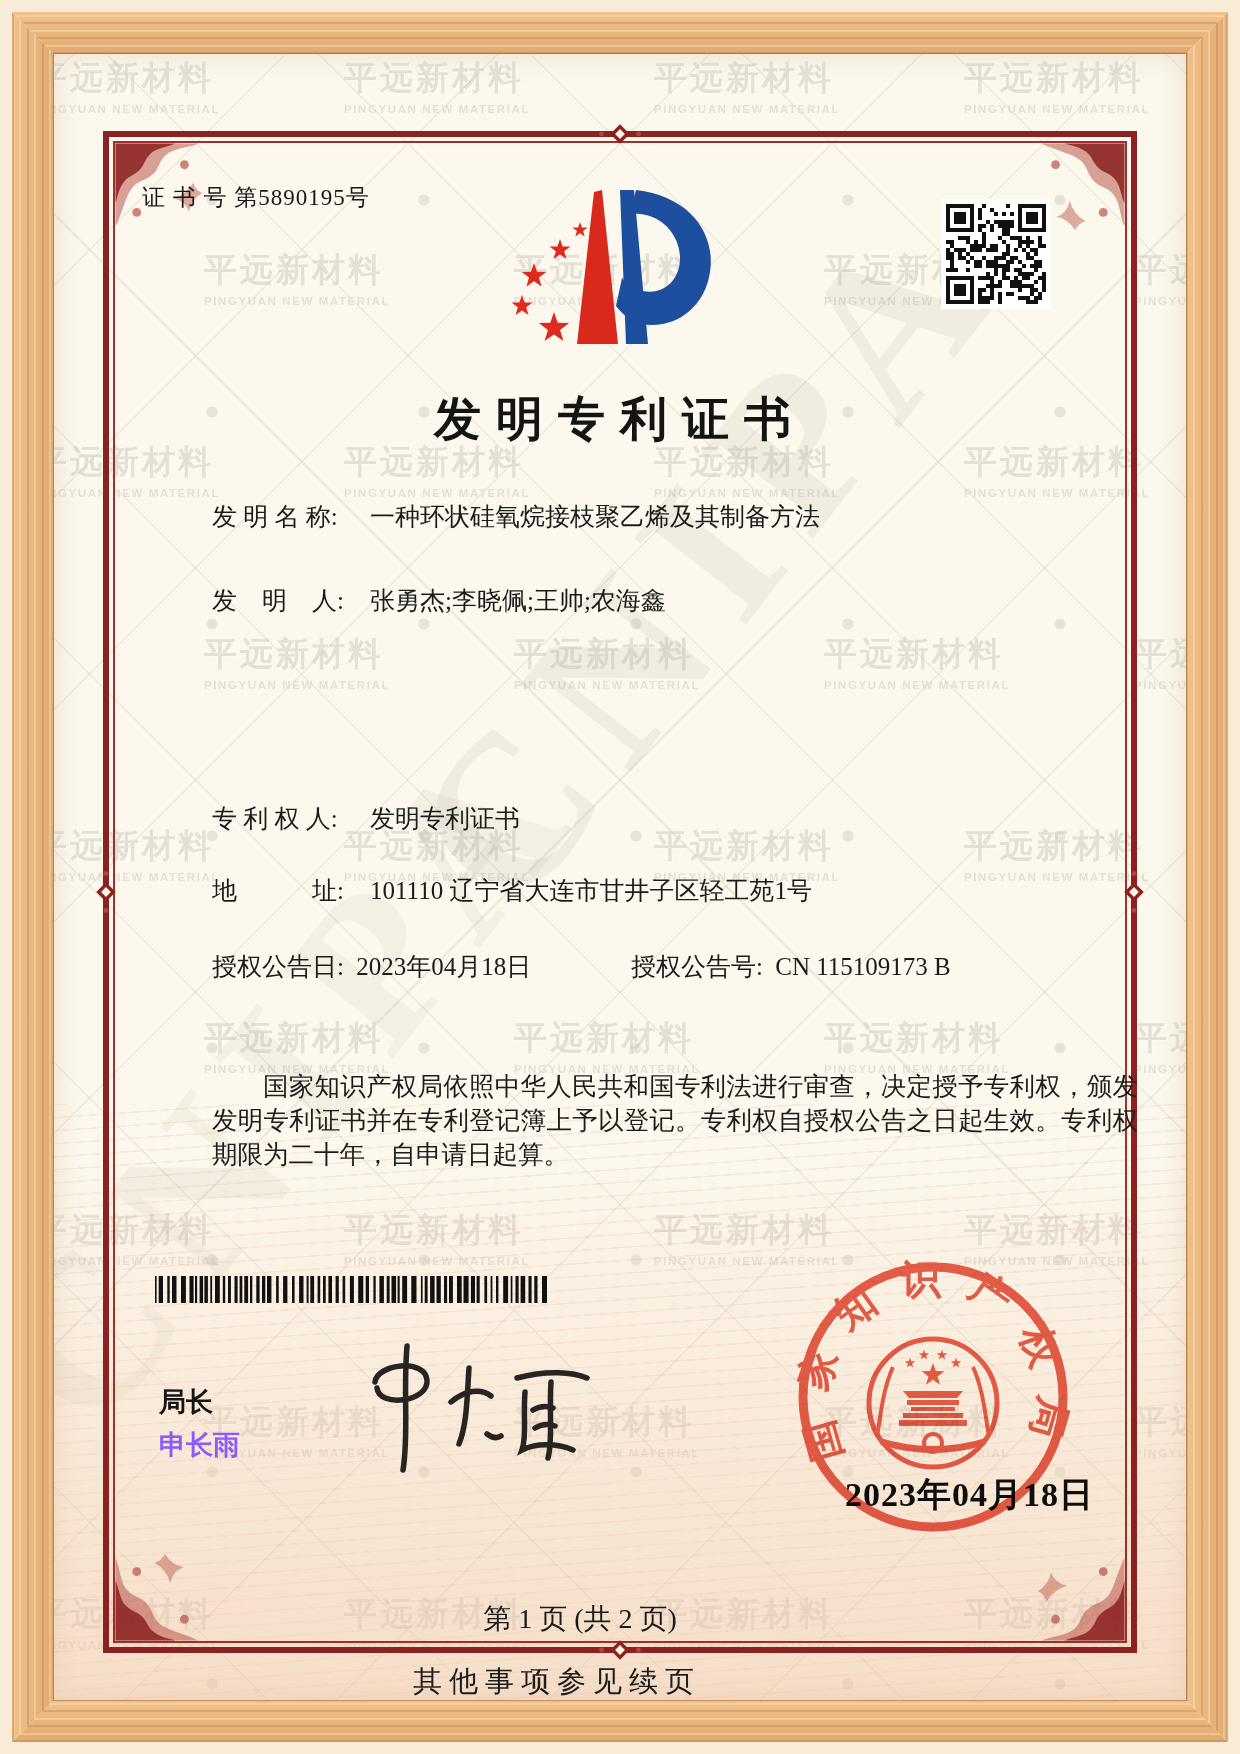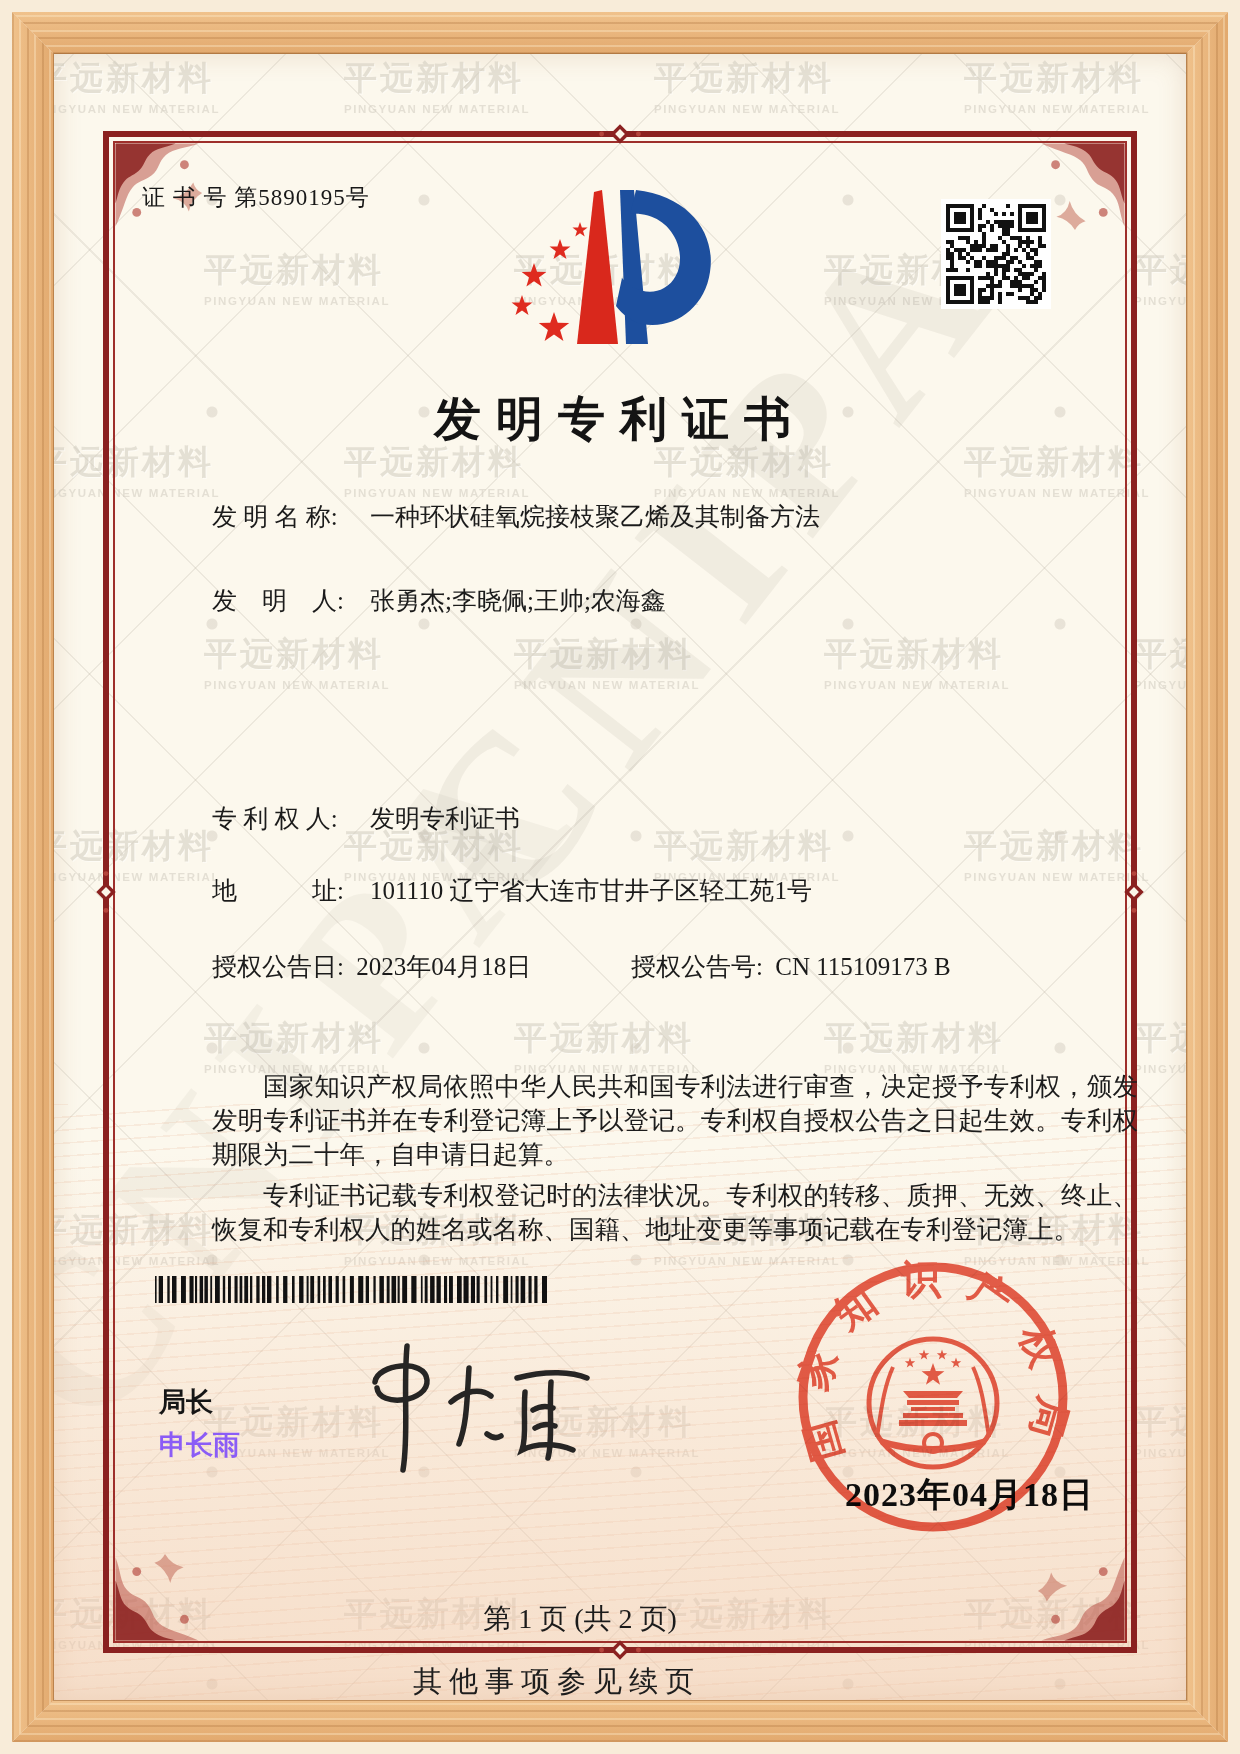--- a/index.html
+++ b/index.html
@@ -525,21 +525,20 @@
       <span>授权公告日:</span>
       <span class="fvalue">2023年04月18日</span>
       <span class="g2">
         <span>授权公告号:</span>
         <span class="fvalue">CN 115109173 B</span>
       </span>
     </div>
 
     <div class="abs legal" style="top:1016px">
       <p>国家知识产权局依照中华人民共和国专利法进行审查，决定授予专利权，颁发发明专利证书并在专利登记簿上予以登记。专利权自授权公告之日起生效。专利权期限为二十年，自申请日起算。</p>
-      <p>专利证书记载专利权登记时的法律状况。专利权的转移、质押、无效、终止、恢复和专利权人的姓名或名称、国籍、地址变更等事项记载在专利登记簿上。</p>
     </div>
 
     <svg class="abs" style="left:101px;top:1222px" width="394" height="27" viewBox="0 0 394 27">
       <g id="barcode-bars" fill="#111">
           <rect x="0.0" y="0" width="1.6" height="27"></rect>
           <rect x="3.7" y="0" width="4.3" height="27"></rect>
           <rect x="12.3" y="0" width="2.4" height="27"></rect>
           <rect x="17.0" y="0" width="4.5" height="27"></rect>
           <rect x="26.0" y="0" width="4.9" height="27"></rect>
           <rect x="34.5" y="0" width="4.1" height="27"></rect>

